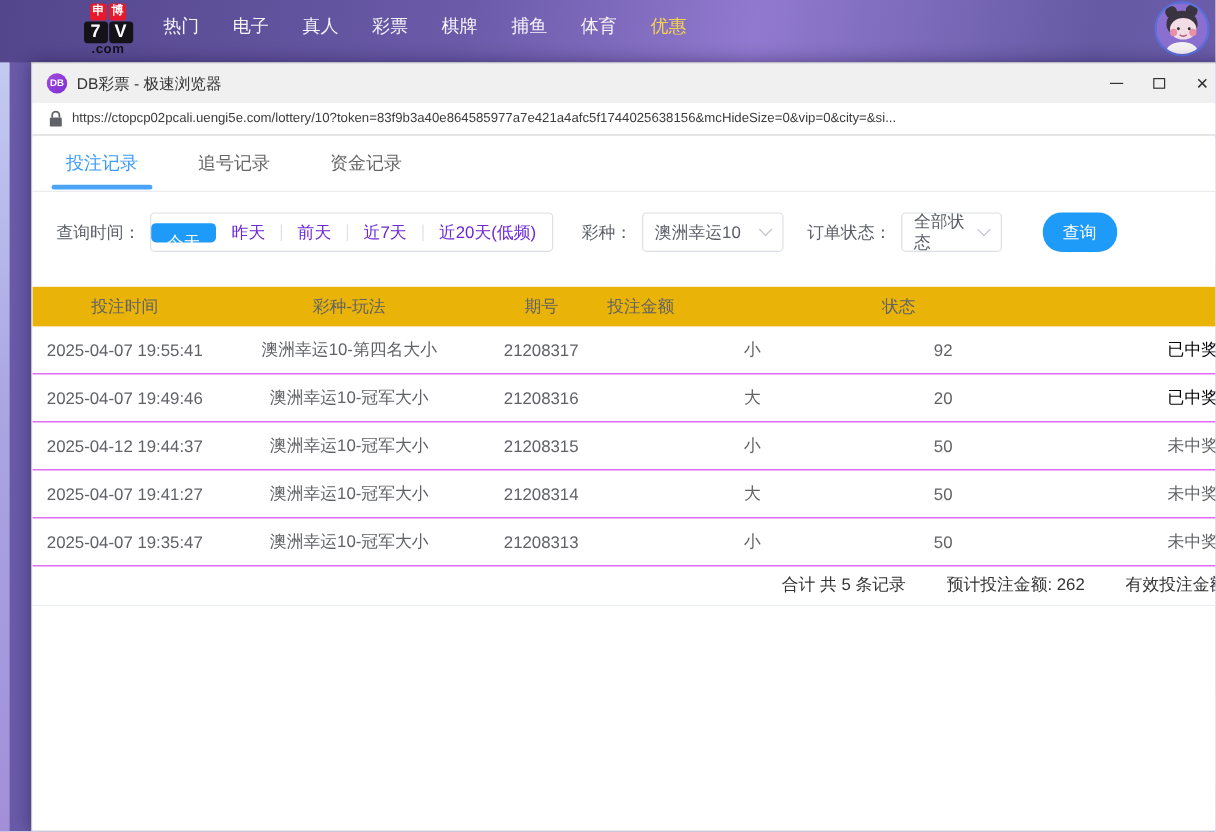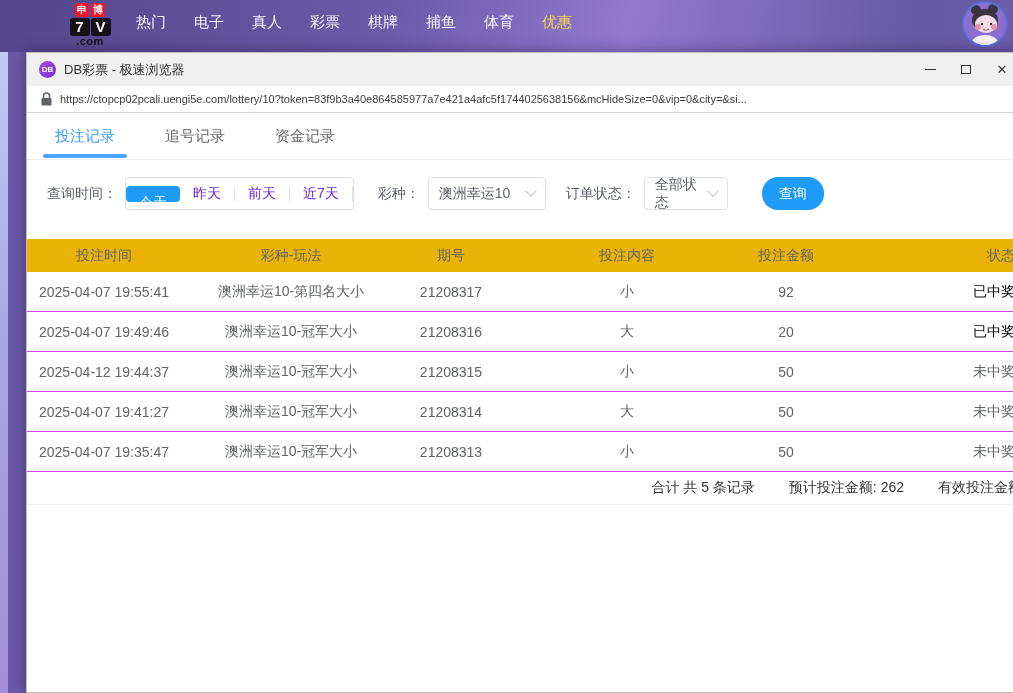--- a/index.html
+++ b/index.html
@@ -168,39 +168,39 @@
       <div class="filters">
         <span class="flabel">查询时间：</span>
         <div class="btn-group" id="time-group">
             <span class="time-opt active">今天</span>
             <span class="time-opt">昨天</span>
             <i class="vdiv"></i>
             <span class="time-opt">前天</span>
             <i class="vdiv"></i>
             <span class="time-opt">近7天</span>
             <i class="vdiv"></i>
+            <span class="time-opt">近20天(低频)</span>
           </div>
         <span class="flabel">彩种：</span>
         <div class="select lottery">
           <span>澳洲幸运10</span>
           <i class="chev"></i>
         </div>
         <span class="flabel">订单状态：</span>
         <div class="select status">
           <span>全部状态</span>
           <i class="chev"></i>
         </div>
         <button class="btn-primary">查询</button>
       </div>
 
       <div class="thead" id="thead">
           <div class="cell c1">投注时间</div>
           <div class="cell c2">彩种-玩法</div>
           <div class="cell c3">期号</div>
-          <div class="cell c4">投注内容</div>
           <div class="cell c5">投注金额</div>
           <div class="cell c6">状态</div>
         </div>
       <div id="tbody">
           <div class="trow">
             <div class="cell c1">2025-04-07 19:55:41</div>
             <div class="cell c2">澳洲幸运10-第四名大小</div>
             <div class="cell c3">21208317</div>
             <div class="cell c4">小</div>
             <div class="cell c5">92</div>

